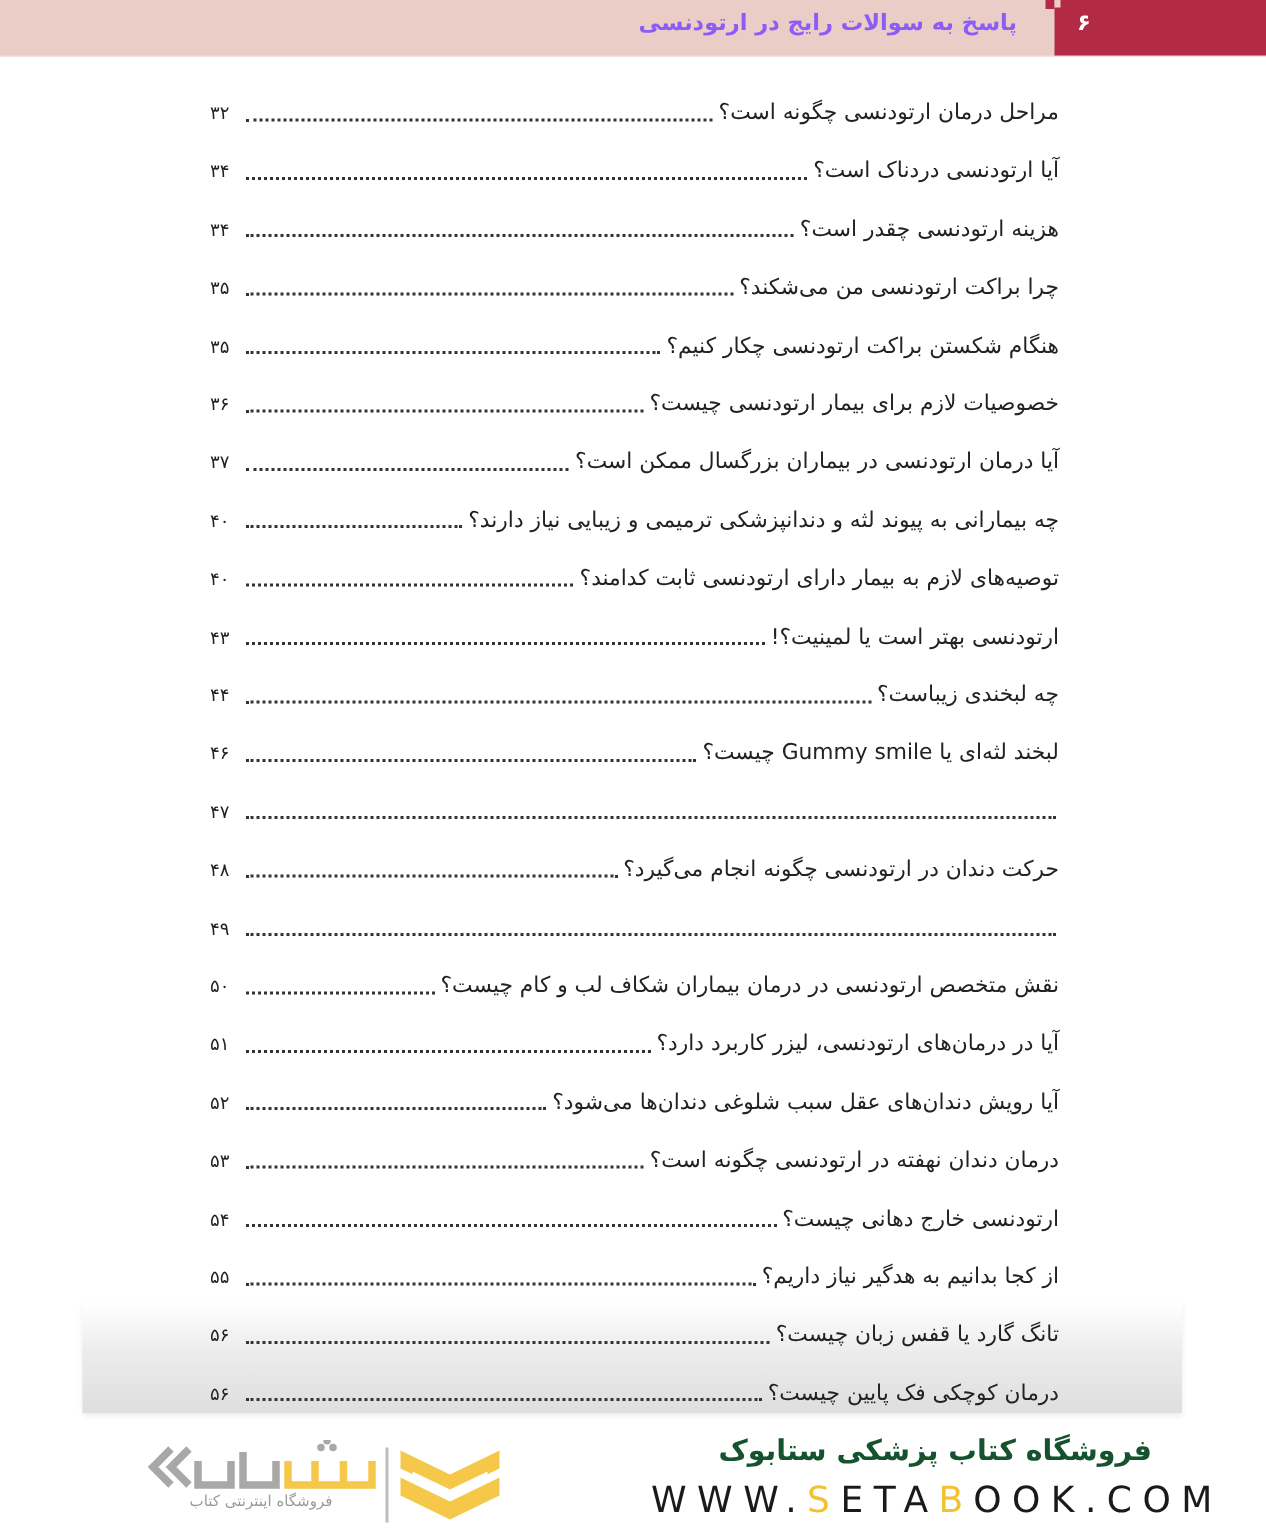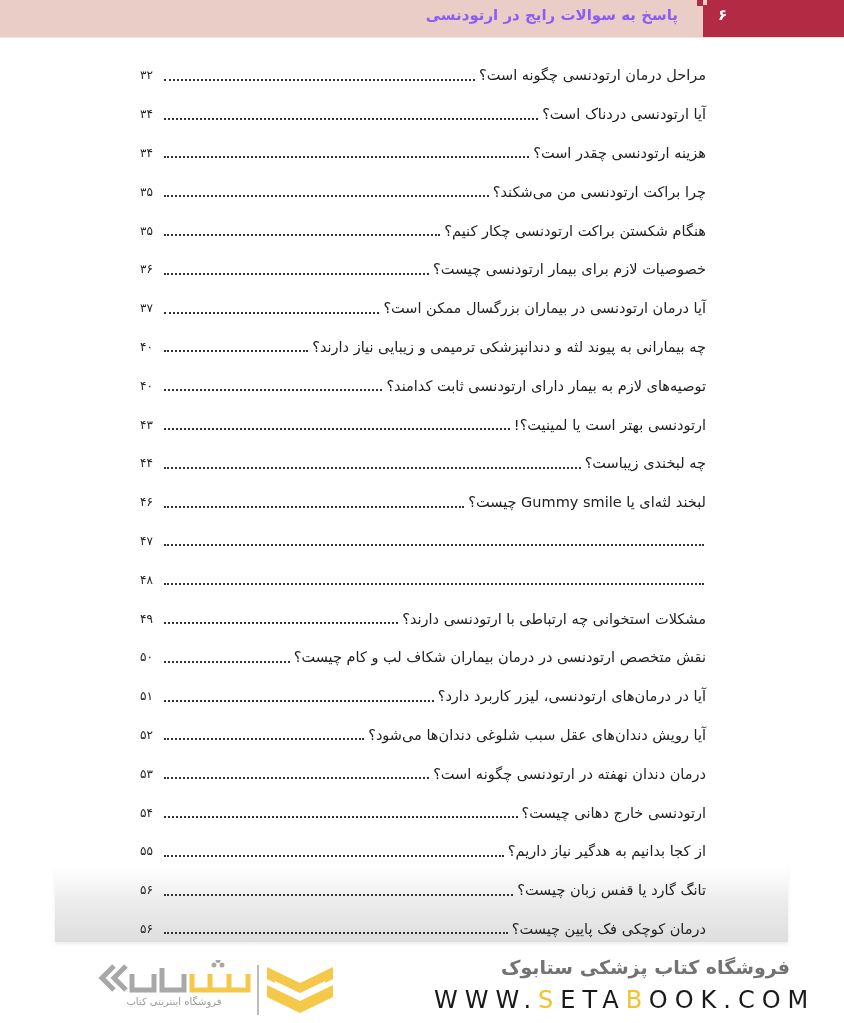--- a/index.html
+++ b/index.html
@@ -115,25 +115,25 @@
       left: 104px; top: 996px;
       direction: rtl;
       font-size: 10px;
       color: #9a9a9a;
       white-space: nowrap;
       width: 140px;
       text-align: center;
     }
     .footer-store {
       position: absolute;
-      right: 54px; top: 956px;
+      right: 76px; top: 956px;
       direction: rtl;
       font-size: 19px;
       font-weight: bold;
-      color: #737373;
+      color: #14532d;
       white-space: nowrap;
     }
     .footer-url {
       position: absolute;
       left: 434px; top: 986px;
       font-family: "DejaVu Sans", sans-serif;
       font-size: 24px;
       letter-spacing: 7px;
       color: #1a1a1a;
       white-space: nowrap;
@@ -211,25 +211,25 @@
     <div class="toc-row">
       <span class="toc-title">لبخند لثه‌ای یا Gummy smile چیست؟</span>
       <span class="toc-leader"></span>
       <span class="toc-page">۴۶</span>
     </div>
     <div class="toc-row">
       <span class="toc-leader"></span>
       <span class="toc-page">۴۷</span>
     </div>
     <div class="toc-row">
+      <span class="toc-title">حرکت دندان در ارتودنسی چگونه انجام می‌گیرد؟</span>
       <span class="toc-leader"></span>
       <span class="toc-page">۴۸</span>
     </div>
     <div class="toc-row">
-      <span class="toc-title">مشکلات استخوانی چه ارتباطی با ارتودنسی دارند؟</span>
       <span class="toc-leader"></span>
       <span class="toc-page">۴۹</span>
     </div>
     <div class="toc-row">
       <span class="toc-title">نقش متخصص ارتودنسی در درمان بیماران شکاف لب و کام چیست؟</span>
       <span class="toc-leader"></span>
       <span class="toc-page">۵۰</span>
     </div>
     <div class="toc-row">
       <span class="toc-title">آیا در درمان‌های ارتودنسی، لیزر کاربرد دارد؟</span>

